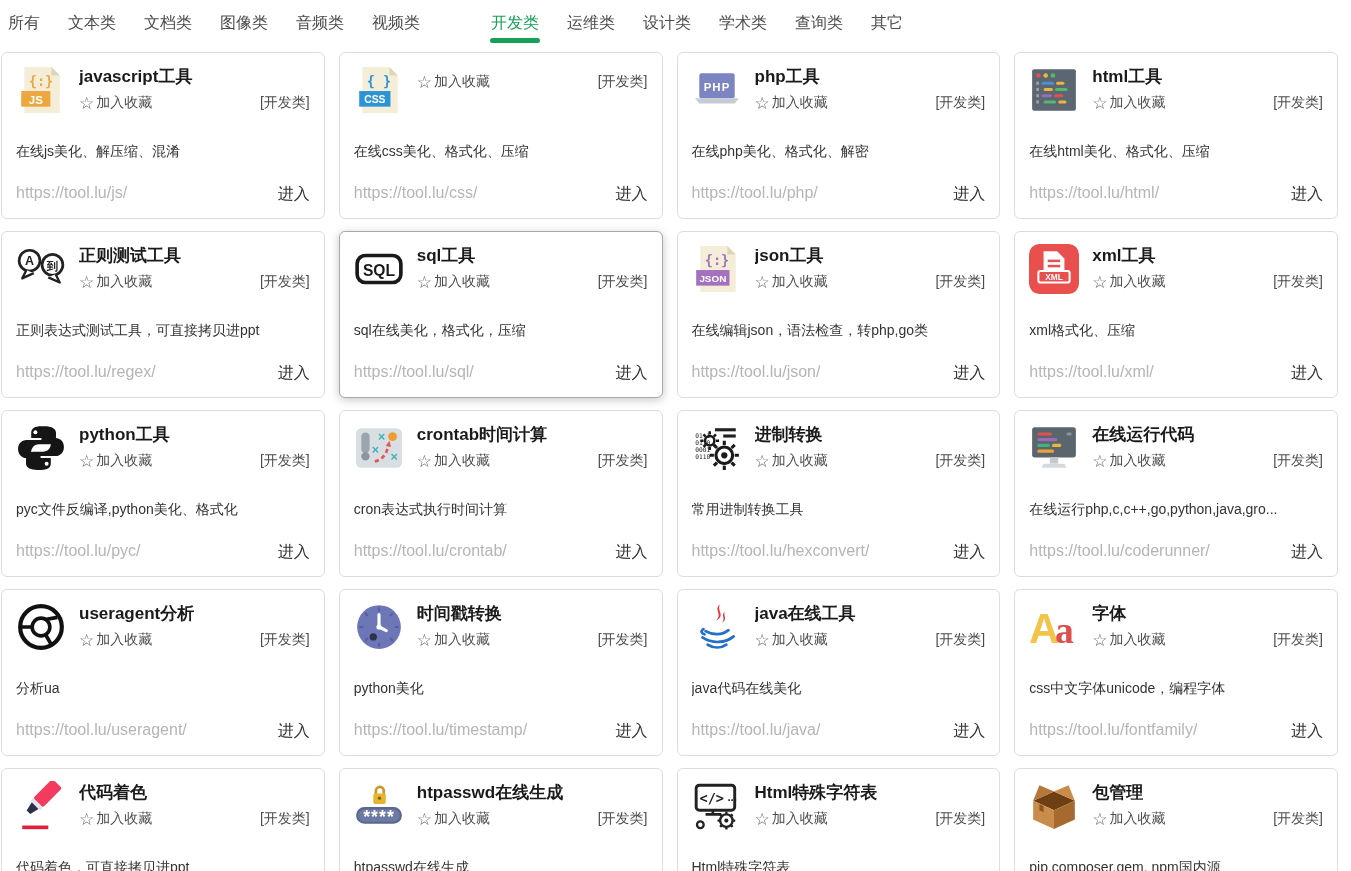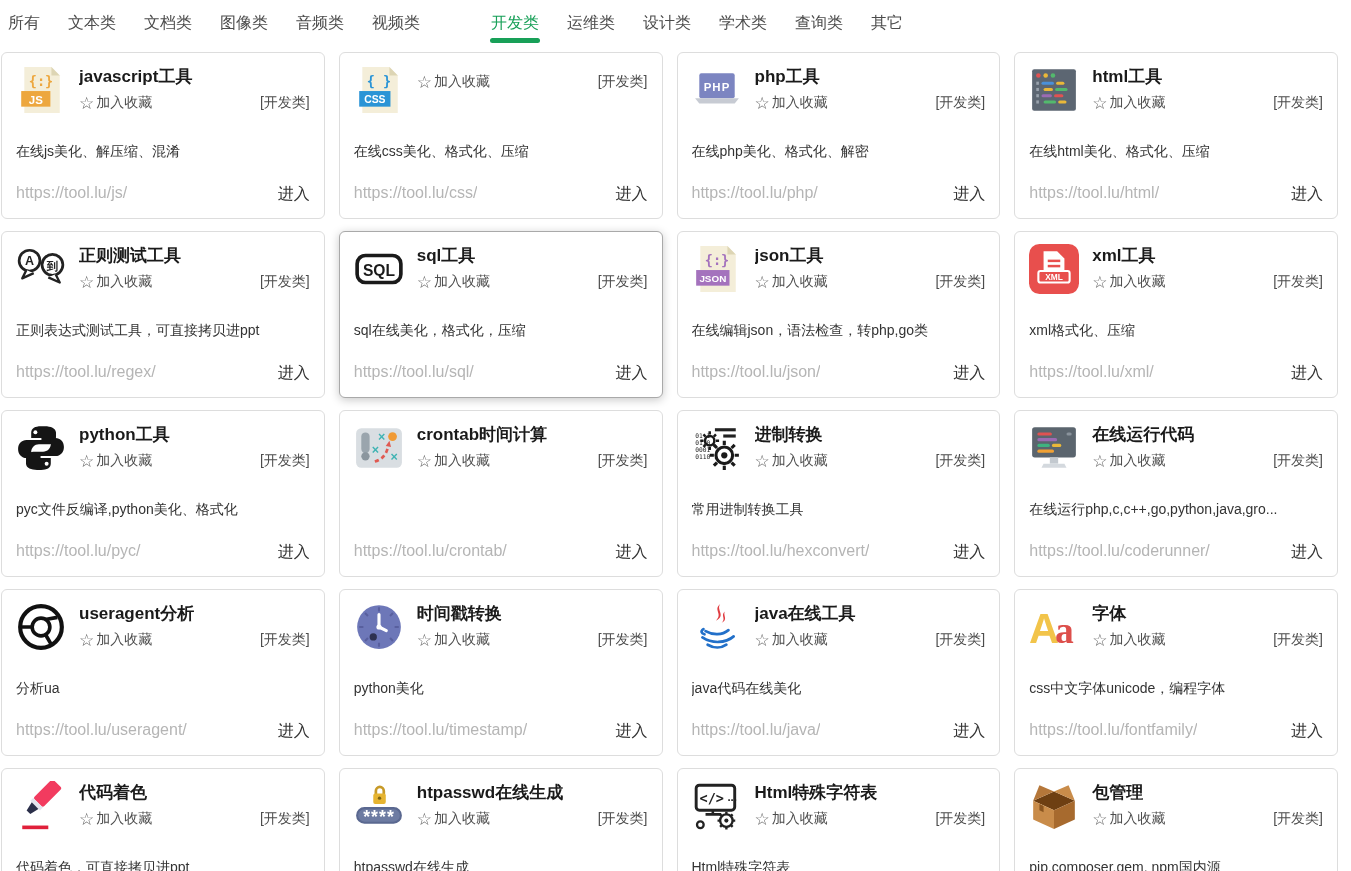--- a/index.html
+++ b/index.html
@@ -381,20 +381,21 @@
         <div class="card-title">crontab时间计算</div>
         <div class="fav-row">
           <span class="fav">
             <span class="star">☆</span>
             <span>加入收藏</span>
           </span>
           <span class="category-tag">[开发类]</span>
         </div>
       </div>
     </div>
+    <div class="card-desc">cron表达式执行时间计算</div>
     <div class="card-footer">
       <span class="card-url">https://tool.lu/crontab/</span>
       <span class="enter-link">进入</span>
     </div>
   </div>
     <div class="card">
     <div class="card-head">
       <div class="icon-box">
           <svg viewBox="0 0 48 48">
             <text x="3" y="14" font-size="6" font-family="DejaVu Sans Mono,monospace" fill="#222">01 1</text>

